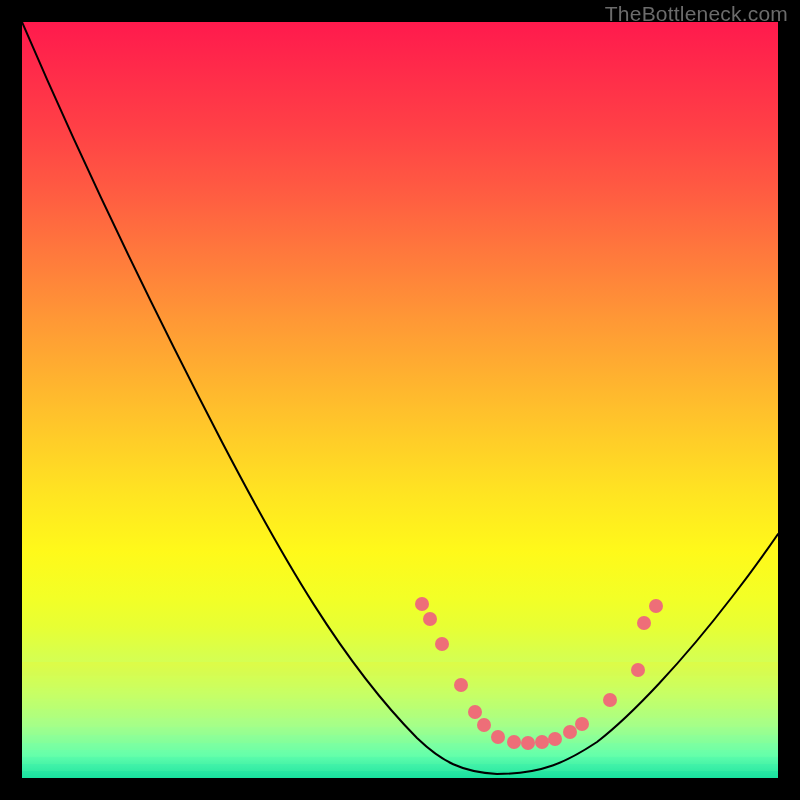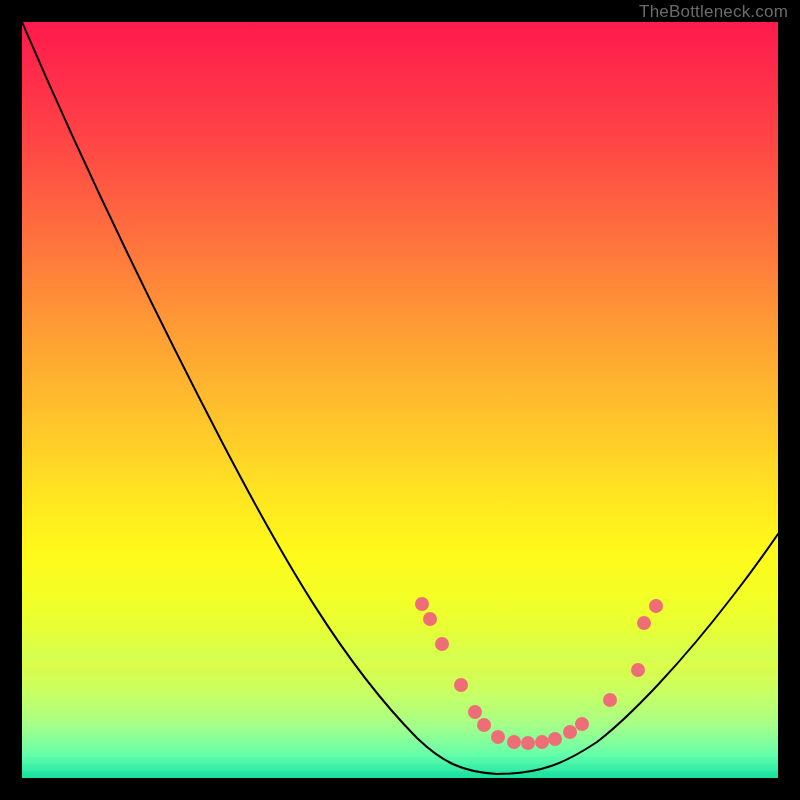--- a/index.html
+++ b/index.html
@@ -55,21 +55,21 @@
     position: absolute;
     left: 0;
     width: 756px;
     opacity: 0.22;
   }
   .watermark {
     position: absolute;
     top: 2px;
     right: 12px;
     font-family: Arial, Helvetica, sans-serif;
-    font-size: 17px;
+    font-size: 21px;
     color: #6b6b6b;
     letter-spacing: 0.2px;
   }
   svg.curve {
     position: absolute;
     left: 0;
     top: 0;
     width: 756px;
     height: 756px;
   }

